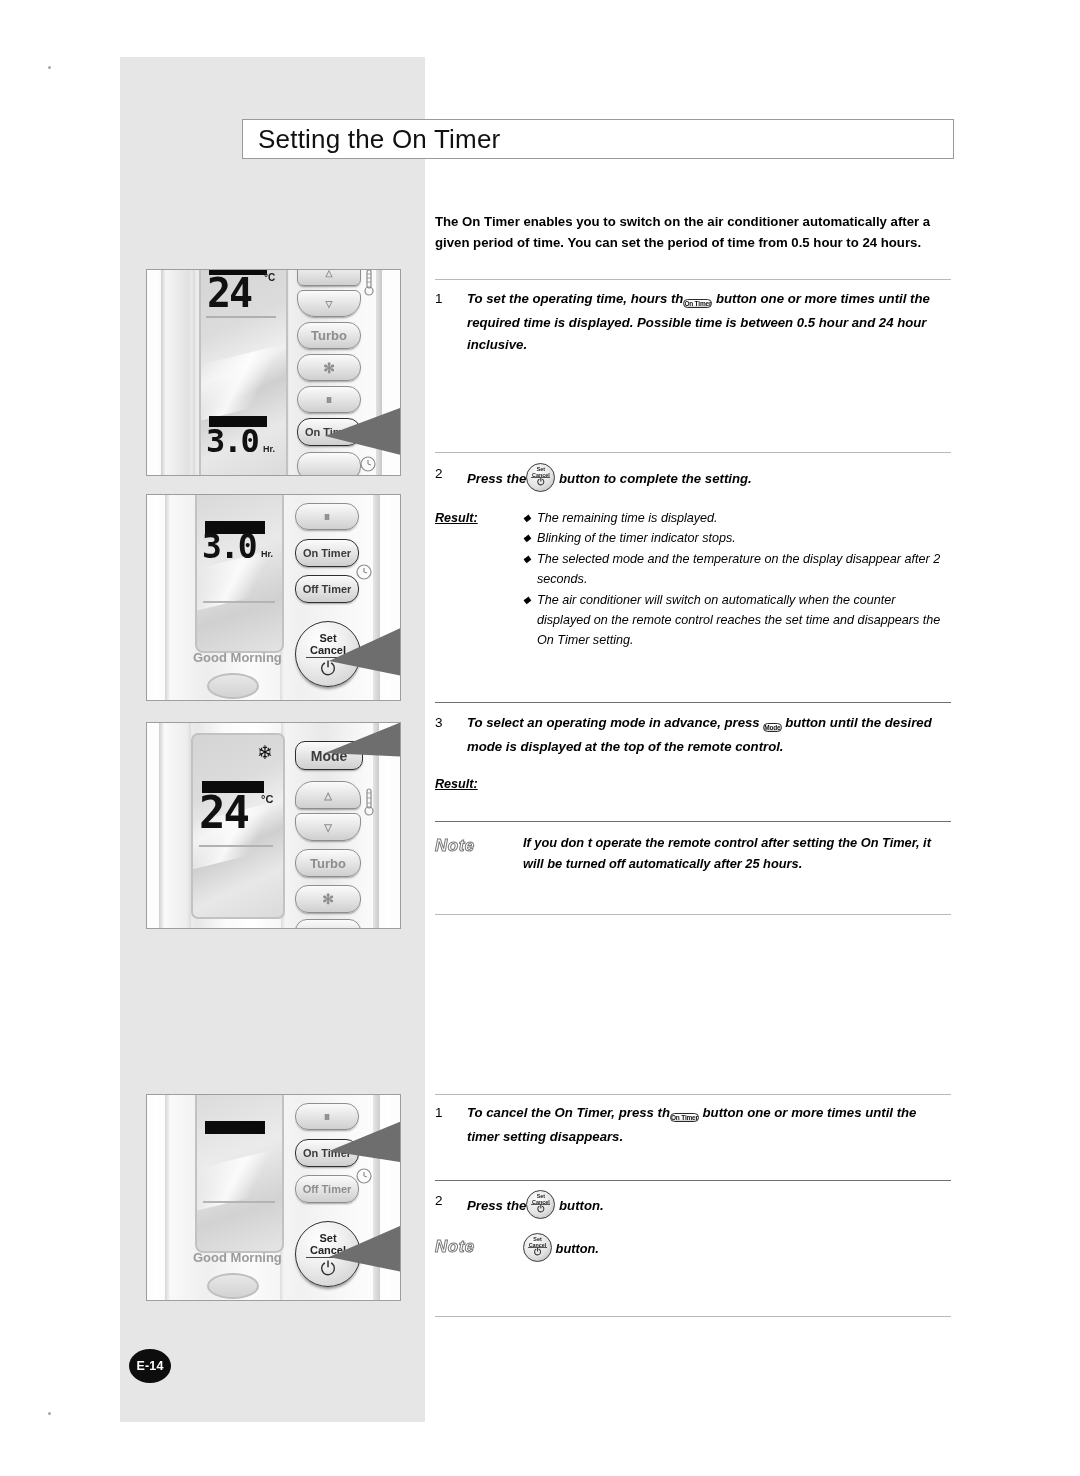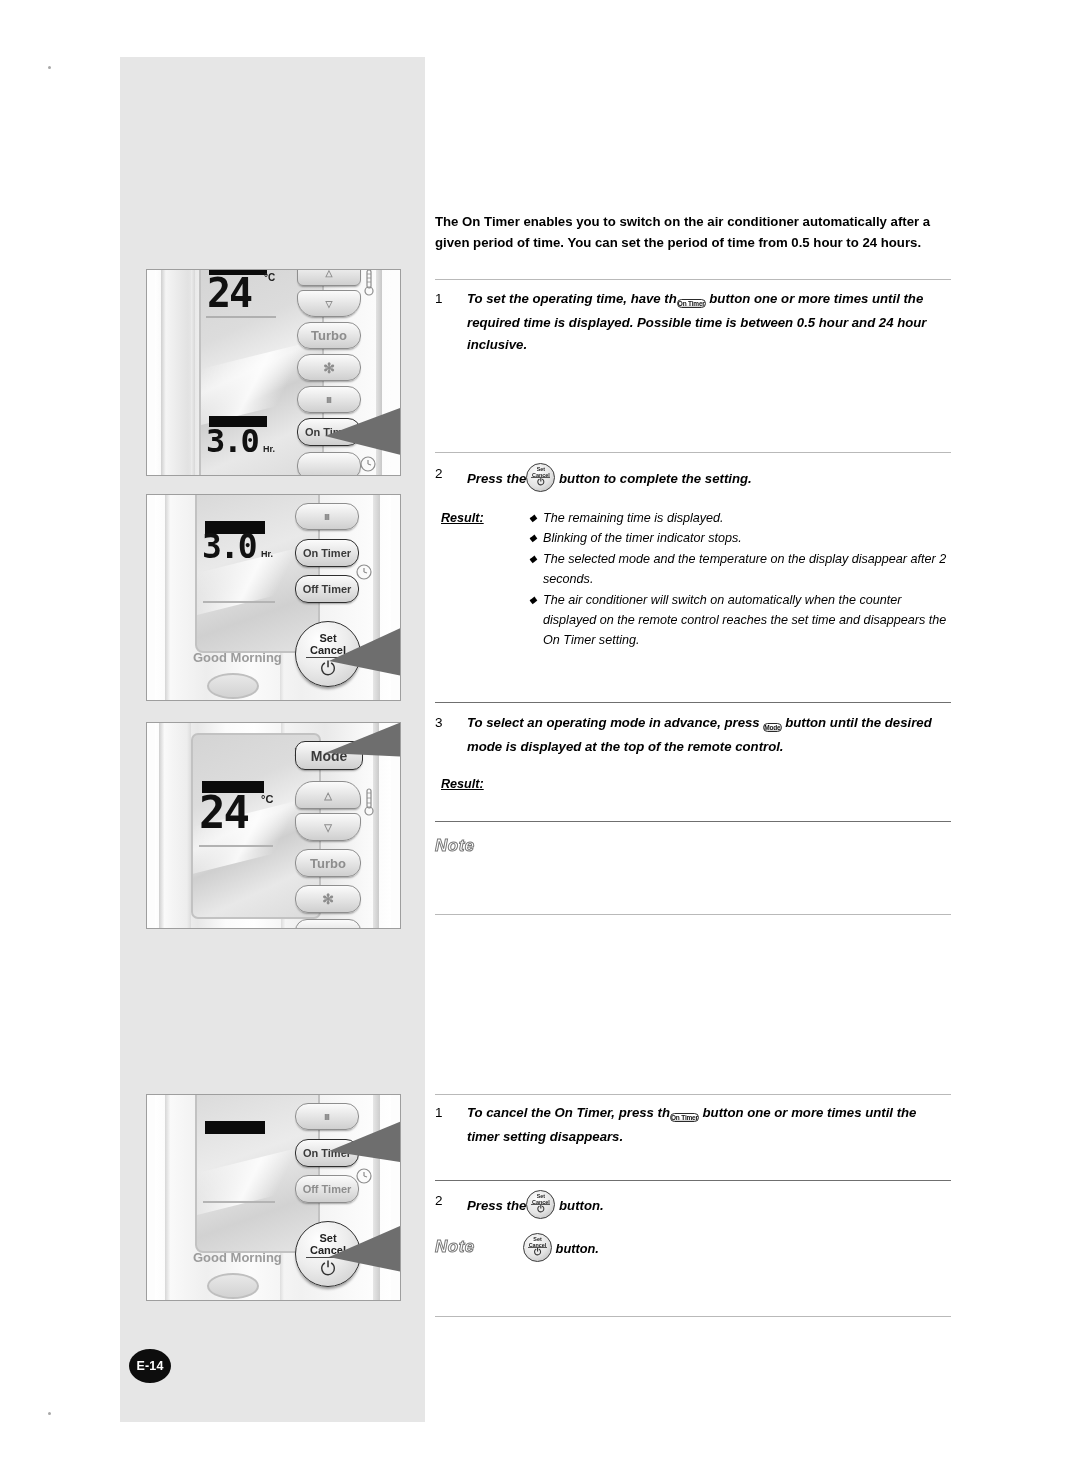--- a/index.html
+++ b/index.html
@@ -22,21 +22,21 @@
   .col{position:absolute;left:435px;width:516px;}
   .intro{font-size:13.2px;font-weight:bold;line-height:1.62;color:#000;}
   .hr{height:1px;background:#b9b9b9;width:516px;margin:0;}
   .hr.dark{background:#6f6f6f;height:1.4px;}
 
   .step{display:flex;font-size:13.2px;line-height:1.62;}
   .step .num{width:32px;flex:0 0 32px;font-weight:normal;font-style:normal;font-size:13.5px;color:#000;}
   .step .body{flex:1;font-weight:bold;font-style:italic;color:#000;}
 
   .result{display:flex;margin-top:16px;font-size:12.6px;line-height:1.62;}
-  .result .lbl{width:88px;flex:0 0 88px;font-weight:bold;font-style:italic;text-decoration:underline;margin-left:6px;}
+  .result .lbl{width:88px;flex:0 0 88px;font-weight:bold;font-style:italic;text-decoration:underline;}
   .result .items{flex:1;font-style:italic;}
   .result .items .bullet{display:flex;}
   .result .items .bullet .d{flex:0 0 14px;font-size:10px;line-height:1.9;}
 
   .note-row{display:flex;font-size:12.8px;line-height:1.66;}
   .note-row .lbl{width:88px;flex:0 0 88px;}
   .note-row .body{flex:1;font-style:italic;font-weight:bold;}
   .note-word{font-style:italic;font-weight:bold;font-size:17px;color:#fff;
              -webkit-text-stroke:1px #7a7a7a;text-shadow:0 0 0 #888;letter-spacing:.5px;}
 
@@ -63,21 +63,21 @@
 
   
   .remote{position:absolute;background:#ffffff;border:1px solid #9e9e9e;box-sizing:border-box;overflow:hidden;}
   .rc-inner{position:absolute;inset:0;background:#fdfdfd;}
   .rc-body{position:absolute;left:8px;top:0;width:236px;height:100%;
            background:linear-gradient(90deg,#ffffff 0%,#f2f2f2 6%,#e2e2e2 14%,#fafafa 24%,#ffffff 34%,
                       #f4f4f4 52%,#e9e9e9 66%,#f7f7f7 82%,#fdfdfd 100%);}
   .rc-rail{position:absolute;top:0;bottom:0;width:5px;background:linear-gradient(90deg,#cfcfcf,#f6f6f6);}
 
   .lcd{position:absolute;background:linear-gradient(155deg,#d4d4d4 0%,#dcdcdc 30%,#efefef 48%,
-       #cfcfcf 60%,#e8e8e8 78%,#dadada 100%);border:2px solid #c2c2c2;border-radius:5px;padding-left:36px;}
+       #cfcfcf 60%,#e8e8e8 78%,#dadada 100%);border:2px solid #c2c2c2;border-radius:5px;}
   .lcd-sheen{position:absolute;left:0;top:42%;width:100%;height:26%;
              background:linear-gradient(120deg,rgba(255,255,255,0) 0%,rgba(255,255,255,.85) 45%,rgba(255,255,255,0) 70%);
              transform:skewY(-14deg);}
 
   .seg{font-family:"DejaVu Sans Mono",monospace;font-weight:bold;color:#111;letter-spacing:-2px;}
   .segbar{background:#0b0b0b;}
 
   .btn{position:absolute;background:linear-gradient(180deg,#fbfbfb,#e3e3e3 55%,#cfcfcf);
        border:1.3px solid #8e8e8e;border-radius:13px;color:#8d8d8d;font-weight:bold;
        display:flex;align-items:center;justify-content:center;font-size:13px;
@@ -107,33 +107,36 @@
 </style>
 </head>
 <body>
 
 <div class="page">
 
   <div class="gray-panel"></div>
   <div class="stray" style="left:48px;top:66px;"></div>
   <div class="stray" style="left:48px;top:1412px;"></div>
 
+  <div class="title-box">
+    <span class="t">Setting the On Timer</span>
+  </div>
 
   <div class="col" style="top:211px;">
     <div class="intro">The On Timer enables you to switch on the air conditioner automatically after a given period of time. You can set the period of time from 0.5 hour to 24 hours.</div>
   </div>
   <div class="col" style="top:279px;">
       <div class="hr"></div>
     </div>
 
   <div class="col" style="top:288px;">
     <div class="step">
       <div class="num">1</div>
       <div class="body">
-        <span>To set the operating time, have th</span><span class="ib"><span class="ib-pill">On Timer</span></span>
+        <span>To set the operating time, hours th</span><span class="ib"><span class="ib-pill">On Timer</span></span>
         <span>button one or more times until the required time is displayed. Possible time is between 0.5 hour and 24 hour inclusive.</span>
       </div>
     </div>
   </div>
 
   <div class="col" style="top:452px;">
       <div class="hr"></div>
     </div>
 
   <div class="col" style="top:463px;">
@@ -186,20 +189,21 @@
     </div>
   </div>
 
   <div class="col" style="top:821px;">
       <div class="hr dark"></div>
     </div>
 
   <div class="col" style="top:832px;">
     <div class="note-row">
       <div class="lbl"><span class="note-word">Note</span></div>
+      <div class="body">If you don    t operate the remote control after setting the On Timer, it will be turned off automatically after 25 hours.</div>
     </div>
   </div>
 
   <div class="col" style="top:914px;">
       <div class="hr"></div>
     </div>
 
 
 
   <div class="col" style="top:1094px;">

